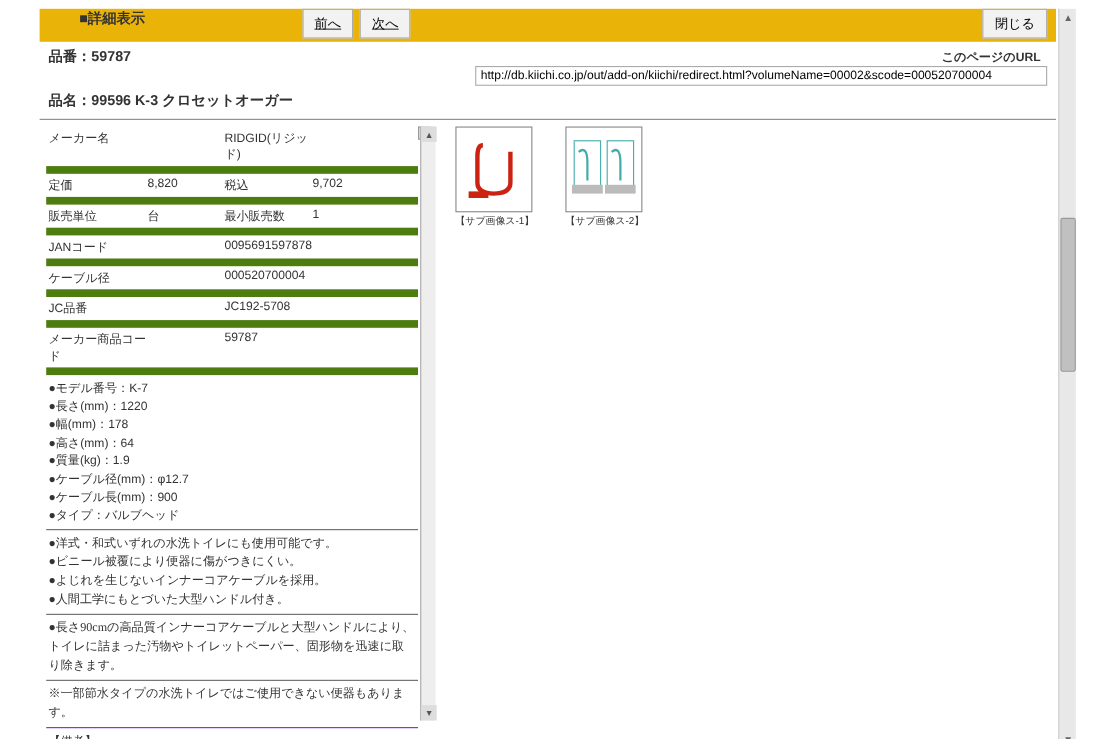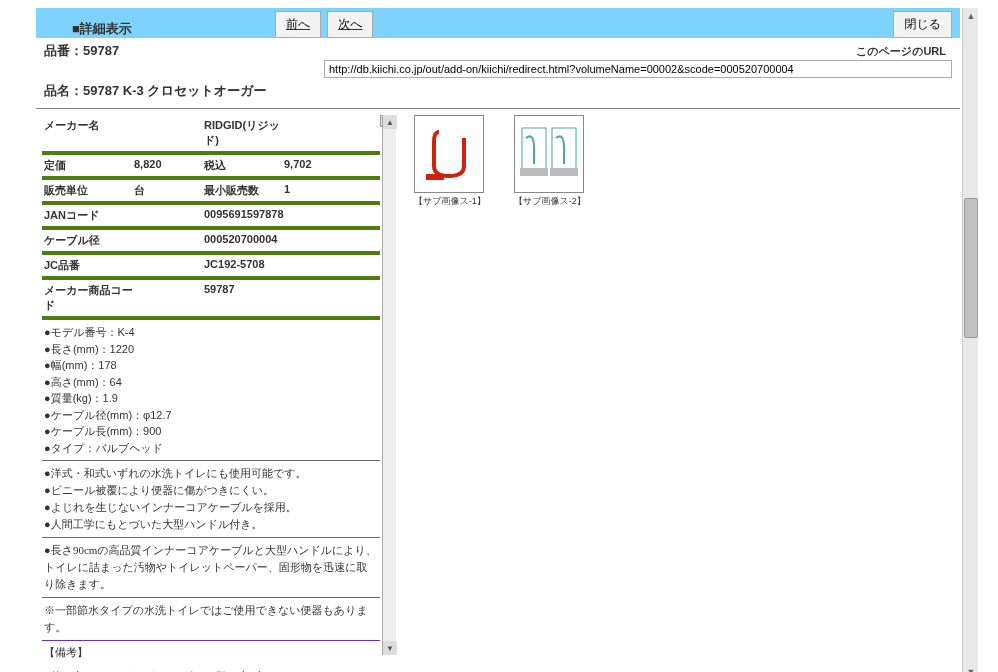--- a/index.html
+++ b/index.html
@@ -2,39 +2,39 @@
 <html><head>
 <meta charset="utf-8">
 <style>
   * { box-sizing: border-box; margin: 0; padding: 0; }
   body { font-family: "MS PGothic", "Meiryo", sans-serif; font-size: 12px; color: #333; background: #fff; }
   .page { width: 978px; margin: 0; position: relative; }
   .scrollbar { position: absolute; right: 0; top: 0; width: 16px; height: 672px; background: #e8e8e8; border-left: 1px solid #ccc; }
   .scrollbar-thumb { position: absolute; left: 1px; width: 14px; top: 190px; height: 140px; background: #c0c0c0; border: 1px solid #999; border-radius: 2px; }
   .scrollbar-arrow { position: absolute; left: 0; width: 16px; height: 16px; display:flex; align-items:center; justify-content:center; color:#666; font-size:9px; }
   .content { margin: 0 18px 0 0; padding: 0 0 0 36px; }
-  .yellowbar { background: #7dd3fc; height: 30px; display: flex; align-items: flex-end; padding: 0 8px; margin-top: 8px; }
+  .yellowbar { background: #eab308; height: 30px; display: flex; align-items: flex-start; padding: 0 8px; margin-top: 8px; }
   .yellowbar .title { font-weight: bold; font-size: 13px; margin-left: 28px; }
   .yellowbar .navbtns { margin-left: auto; display:flex; gap:6px;text-decoration:underline; }
   .yellowbar .navbtns button,
   .closebtn button { background: #f2f2f2; border: 1px solid #aaa; padding: 4px 10px; font-size: 12px; cursor: pointer; }
   .closebtn { margin-left: 520px; }
   .urlrow { display: flex; align-items: center; margin-top: 4px; padding: 0 8px; }
   .urlrow .urllabel { margin-left: auto; font-size: 11px; font-weight: bold; margin-right: 6px; }
   .metarow { padding: 4px 8px; font-weight: bold; font-size: 13px; }
-  .urlinput { width: 628px; font-size: 11px; padding: 2px 4px; border: 1px solid #aaa; }
+  .urlinput { width: 520px; font-size: 11px; padding: 2px 4px; border: 1px solid #aaa; }
   .mainarea { display: flex; align-items: flex-start; border-top: 1px solid #888; margin-top: 4px; padding-top: 6px; }
   .leftcol { width: 260px; padding-left: 6px; }
   .mainimgbox { border: 1px solid #888; height: 64px; position: relative; padding: 4px; display:flex; align-items:center; justify-content:center; }
   .mainimg-svg { width: 230px; height: 42px; }
   .imgcaption { font-size: 11px; margin-top: 2px; }
   .emptybox { border: 1px solid #888; height: 120px; margin-top: 2px; }
   .midcol { width: 338px; margin-left: 6px; position: relative; }
   .midscroll-arrow { position:absolute; right:-12px; top:0; width:12px; height:12px; background:#ddd; border:1px solid #999; font-size:8px; display:flex; align-items:center; justify-content:center; }
-  .row { display: flex; border-bottom: 4px solid #4d7c0f; padding: 3px 2px; font-size: 11px; font-weight: bold; }
+  .row { display: flex; border-bottom: 7px solid #4d7c0f; padding: 3px 2px; font-size: 11px; }
   .row .lbl { width: 90px; }
   .row .v1 { width: 70px; }
   .row .lbl2 { width: 80px; }
   .row .v2 { flex:1; }
   .blocktxt { font-size: 11px; line-height: 1.5; padding: 4px 2px; border-bottom: 1px solid #666; }
   .blocktxt2 { font-size: 11px; line-height: 1.55; padding: 4px 2px; border-bottom: 1px solid #666; font-family: Liberation Serif, serif; }
   .sectionlbl { font-size: 11px; padding: 4px 2px; }
   .rightscroll { width: 14px; border-left:1px solid #aaa; background:#eee; height:540px; margin-left:2px; position:relative; }
   .rightscroll .arr { width:14px; height:14px; background:#ddd; display:flex; align-items:center; justify-content:center; font-size:8px; color:#555; position:absolute; }
   .thumbcol { display:flex; gap:30px; margin-left: 18px; }
@@ -70,21 +70,21 @@
         <span>品番：</span><span>59787</span>
       </div>
       <span class="urllabel">このページのURL</span>
     </div>
     <div style="display:flex; padding:0 8px;">
       <div style="flex:1"></div>
       <input class="urlinput" type="text" value="http://db.kiichi.co.jp/out/add-on/kiichi/redirect.html?volumeName=00002&amp;scode=000520700004" style="">
     </div>
 
     <div class="metarow">
-      <span>品名：</span><span>59787 K-3 クロセットオーガー</span>
+      <span>品名：</span><span>99596 K-3 クロセットオーガー</span>
     </div>
 
     <div class="mainarea">
 
 
       <div class="midcol">
         <div class="midscroll-arrow">▲</div>
         <div id="spec-rows-container">
             <div class="row">
               <span class="lbl">メーカー名</span>
@@ -123,21 +123,21 @@
               <span class="v2"></span>
             </div>
             <div class="row">
               <span class="lbl">メーカー商品コード</span>
               <span class="v1"></span>
               <span class="lbl2">59787</span>
               <span class="v2"></span>
             </div>
           </div>
         <div class="blocktxt" id="spec-block">
-            <div>●モデル番号：K-4</div>
+            <div>●モデル番号：K-7</div>
             <div>●長さ(mm)：1220</div>
             <div>●幅(mm)：178</div>
             <div>●高さ(mm)：64</div>
             <div>●質量(kg)：1.9</div>
             <div>●ケーブル径(mm)：φ12.7</div>
             <div>●ケーブル長(mm)：900</div>
             <div>●タイプ：バルブヘッド</div>
           </div>
         <div class="blocktxt2" id="feature-block">
             <div>●洋式・和式いずれの水洗トイレにも使用可能です。</div>

